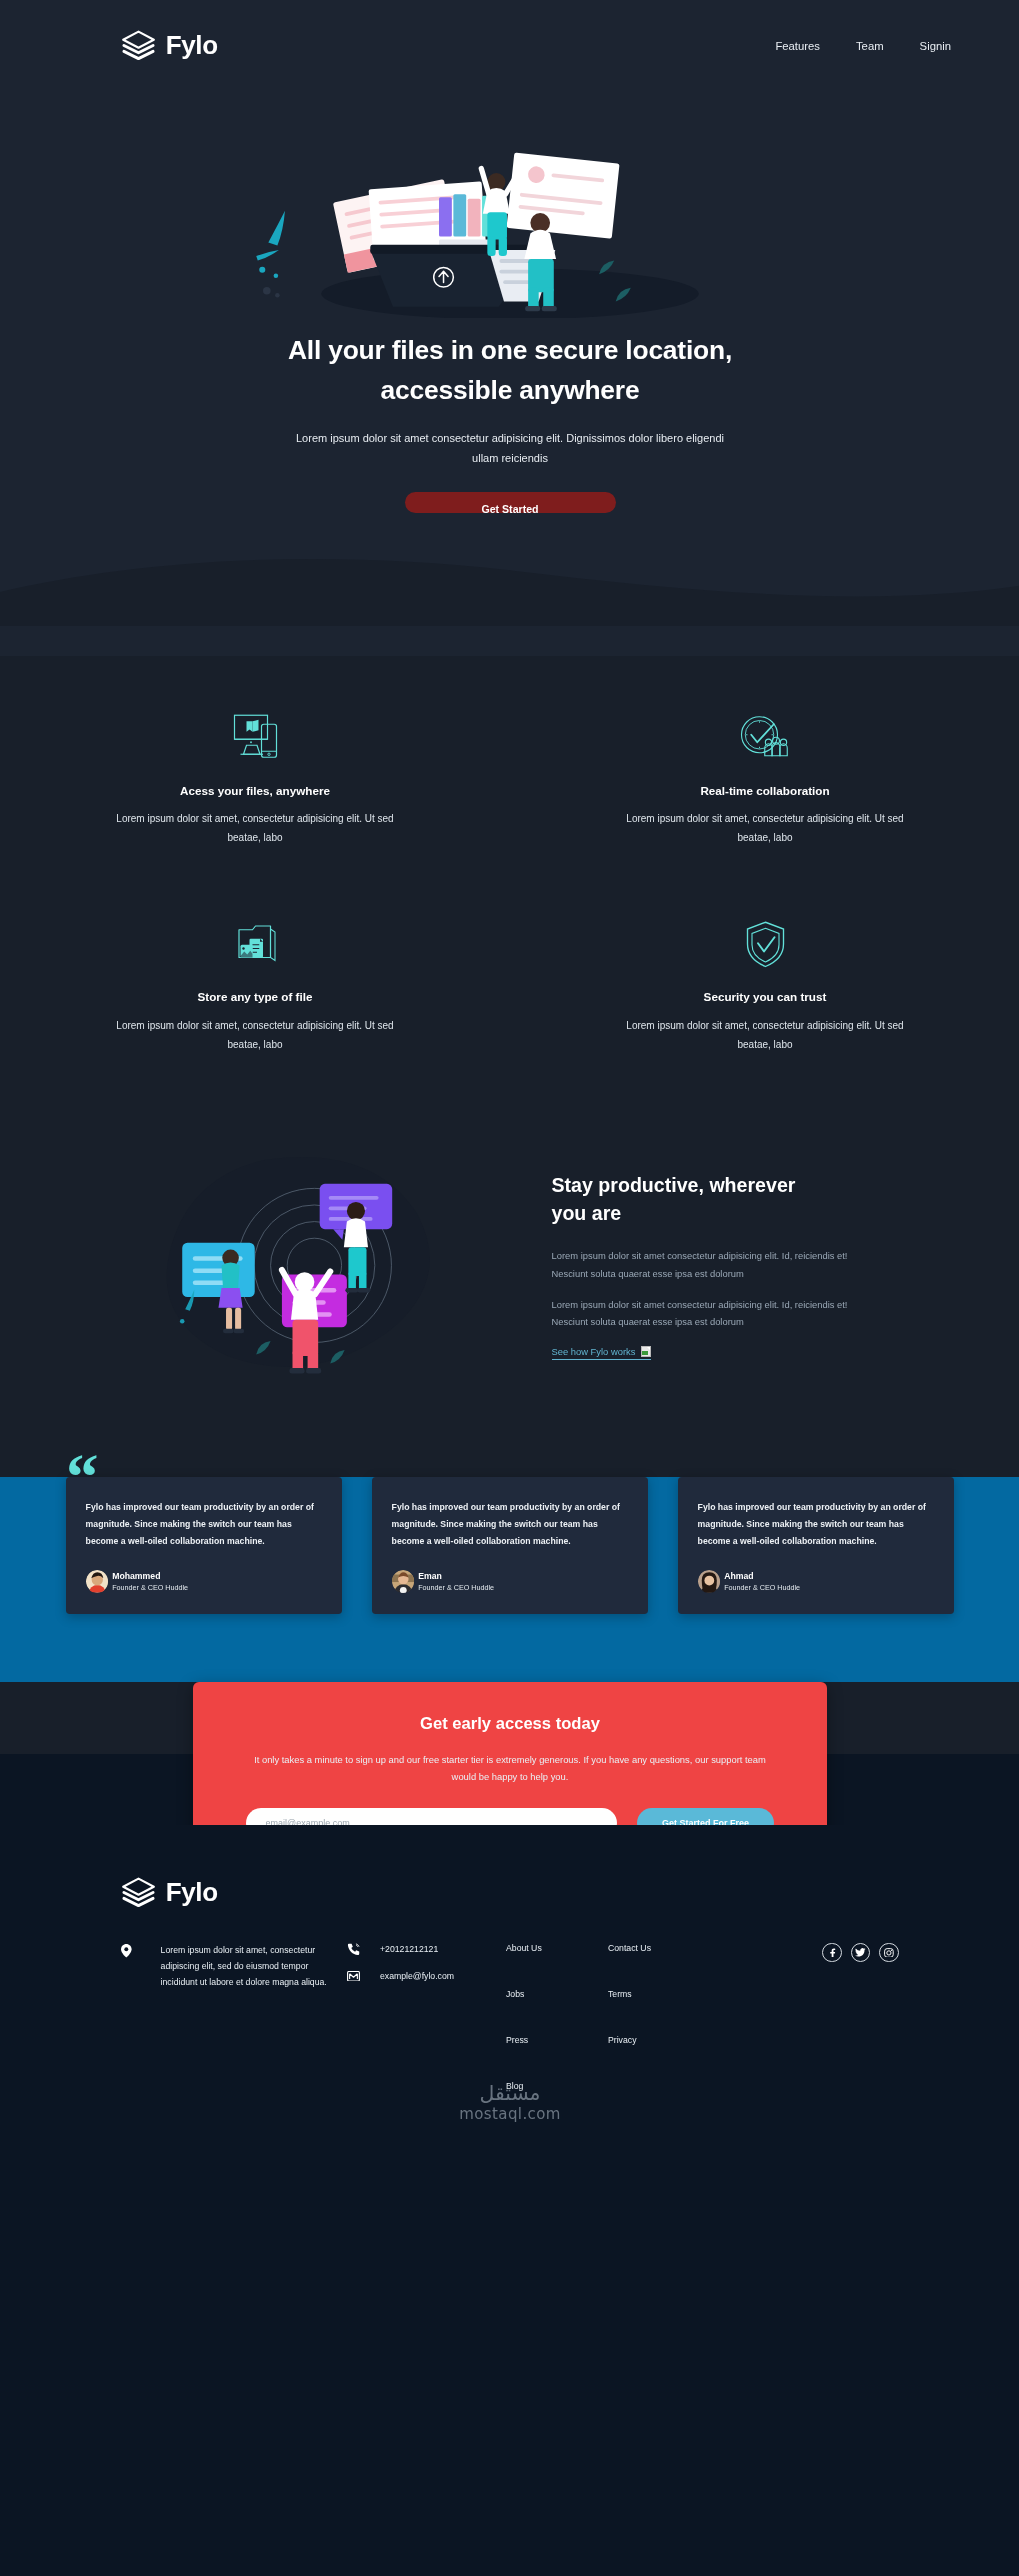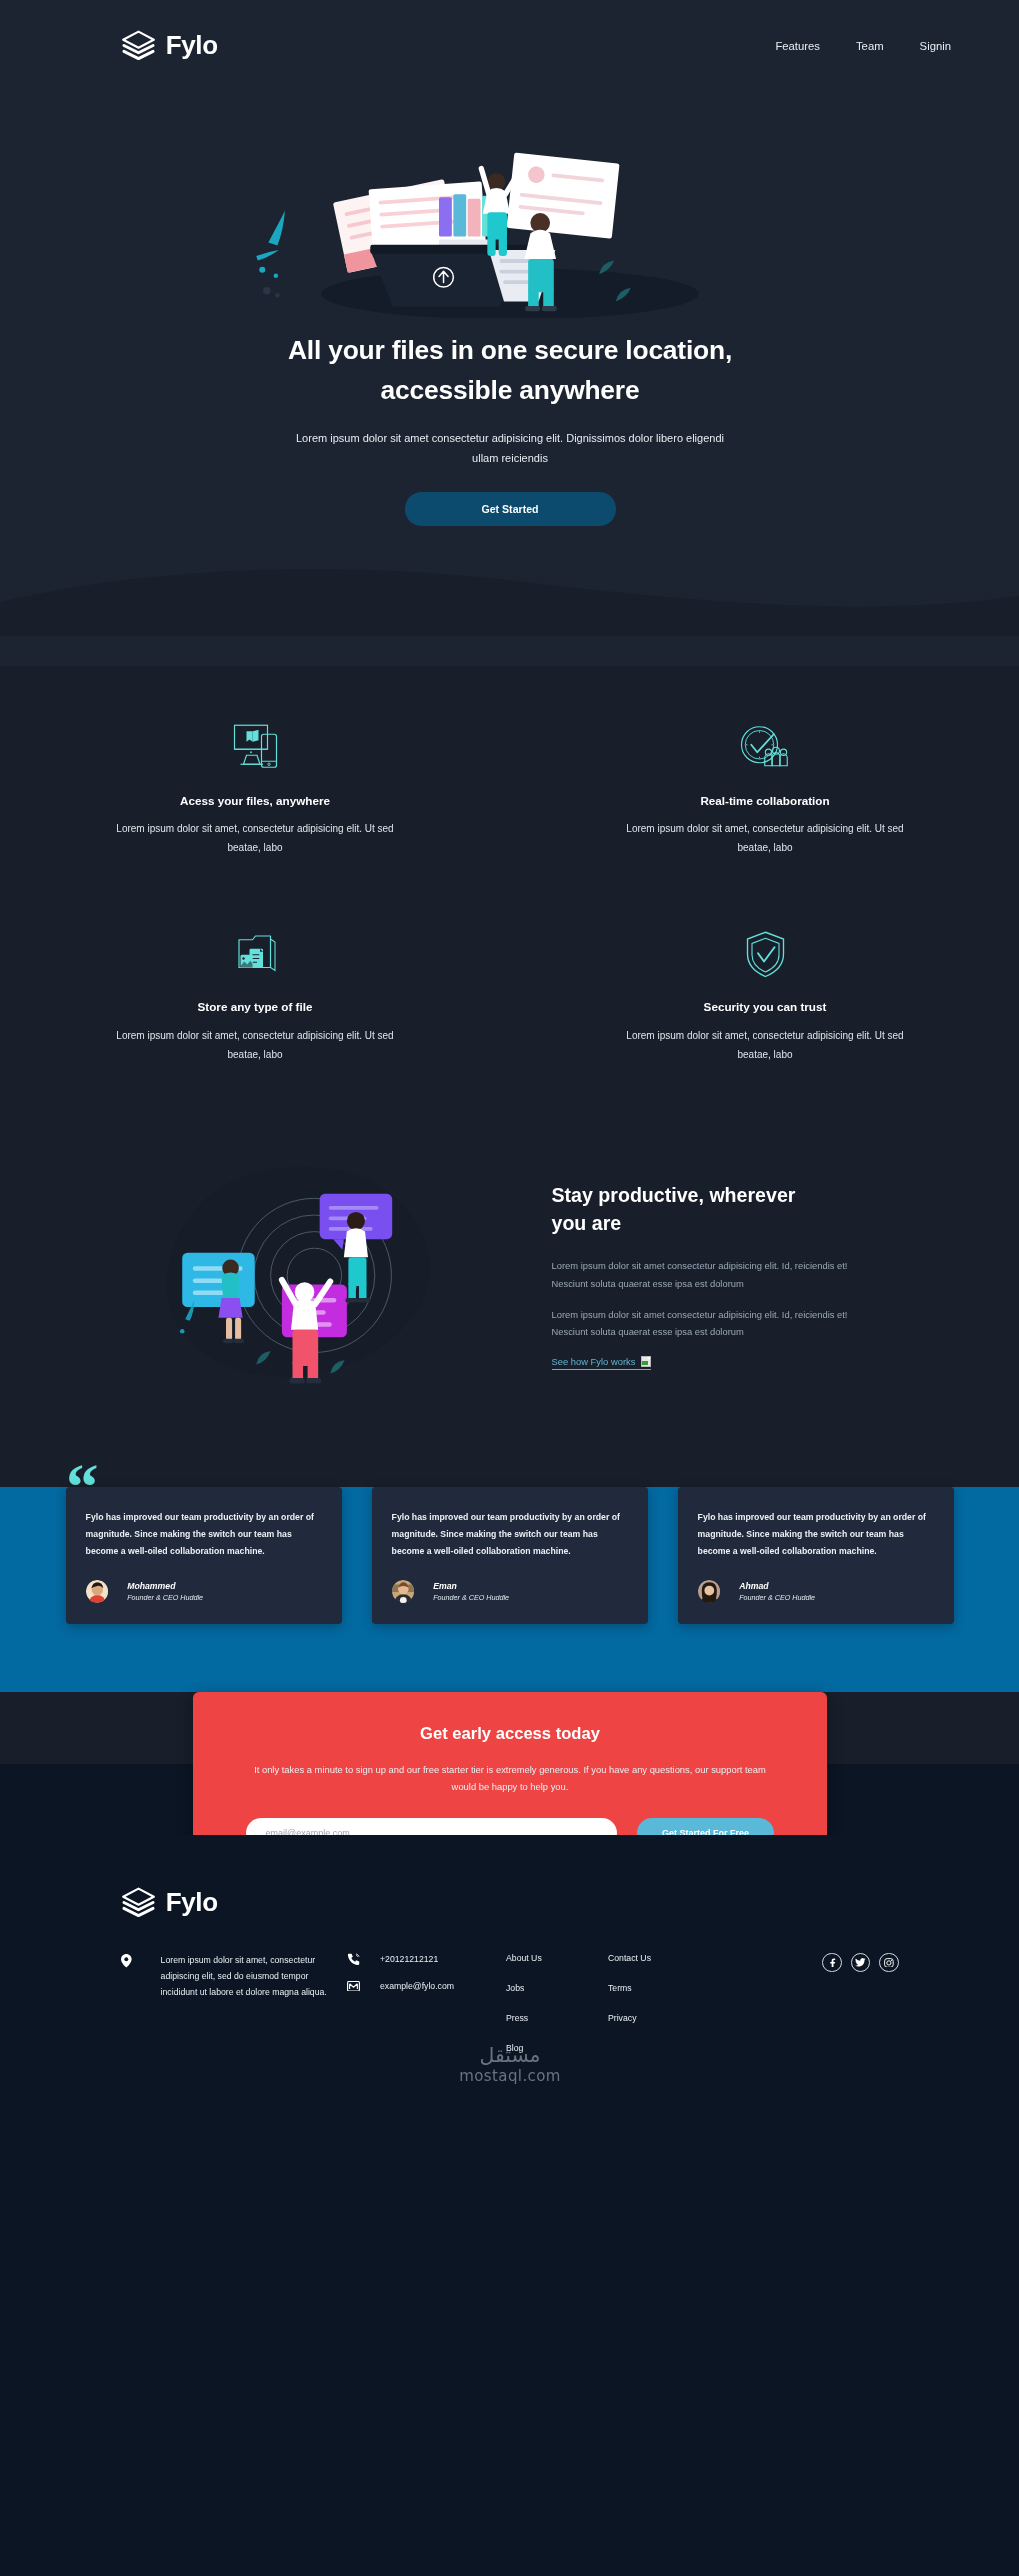--- a/index.html
+++ b/index.html
@@ -30,22 +30,22 @@
   .hero-title {
     font-size:26.4px; line-height:1.52; font-weight:bold; color:#fff;
     max-width:528px; margin:12px auto 0; letter-spacing:-0.2px;
   }
   .hero-sub {
     font-size:11px; line-height:1.75; color:#e7ecf1;
     max-width:453px; margin:19.6px auto 0; font-weight:400;
   }
   .btn-primary {
     display:inline-block; margin-top:24px;
-    background:#0c4a6e; color:#fff; border:none; border-radius:16.6px;
-    font-size:10.6px; font-weight:bold; padding:0 0; width:211px; height:34px;
+    background:#7f1d1d; color:#fff; border:none; border-radius:16.6px;
+    font-size:10.6px; font-weight:bold; padding:0 0; width:211px; height:21px;
     line-height:34px; cursor:pointer; font-family:inherit;
   }
 
   .curve { display:block; width:100%; height:72px; margin-top:38px; }
 
   
   .features {
     background:#181f2a; padding:53px 0 68px;
     display:grid; grid-template-columns:1fr 1fr; row-gap:68px;
     justify-items:center;
@@ -91,21 +91,21 @@
     position:absolute; left:66px; top:-32px;
     font-size:65px; line-height:1; color:#62e0d9;
     font-family:"Liberation Serif", serif; font-weight:bold;
     z-index:1; pointer-events:none;
   }
   .tcard {
     width:276px; background:#202a3c; border-radius:3.8px; padding:22.6px 19.6px 21px;
     box-shadow:0 2.3px 10.6px rgba(0,0,0,.25); position:relative; z-index:2;
   }
   .tcard-text { font-size:8.7px; line-height:1.95; color:#eef2f6; font-weight:bold; }
-  .tcard-person { display:flex; align-items:center; gap:19px; margin-top:19.6px;font-style:italic; }
+  .tcard-person { display:flex; align-items:center; gap:4px; margin-top:19.6px; }
   .avatar { width:22.6px; height:22.6px; border-radius:50%; overflow:hidden; flex:0 0 22.6px; }
   .tcard-name { font-size:8.7px; font-weight:bold; color:#fff; line-height:1.45; }
   .tcard-role { font-size:7.2px; color:#e3e9ee; line-height:1.45; }
 
   
   .early-wrap { position:relative; height:143px; }
   .early-top { height:72px; background:#181f2a; }
   .early-bottom { height:72px; background:#0b1523; }
   .early-card {
     position:absolute; left:50%; transform:translateX(-50%); top:0;
@@ -131,21 +131,21 @@
   .footer { background:#0b1523; padding:50px 0 91px; position:relative; }
   .footer-inner { width:778px; margin:0 auto; }
   .footer-logo { display:flex; align-items:center; gap:9.8px; margin-bottom:32px; }
   .footer-cols { display:flex; align-items:flex-start; }
   .fc-address { width:226px; display:flex; gap:29px; }
   .fc-address .pin { flex:0 0 10.6px; margin-top:2.3px; }
   .fc-address p { font-size:8.7px; line-height:1.85; color:#eaf0f5; }
   .fc-contact { width:159px; padding-top:0.8px; }
   .contact-row { display:flex; align-items:center; gap:20px; margin-bottom:15px; }
   .contact-row span { font-size:8.7px; color:#eaf0f5; }
-  .fc-links { width:102px; display:flex; flex-direction:column; gap:20px; padding-top:0.8px; }
+  .fc-links { width:102px; display:flex; flex-direction:column; gap:36px; padding-top:0.8px; }
   .fc-links a { font-size:8.7px; color:#eaf0f5; text-decoration:none; cursor:pointer; }
   .fc-social { margin-left:auto; display:flex; gap:9px; padding-top:0.8px; }
   .soc {
     width:19.6px; height:19.6px; border-radius:50%; border:0.8px solid #d4dae0;
     display:flex; align-items:center; justify-content:center; cursor:pointer;
   }
   .watermark {
     position:absolute; left:50%; transform:translateX(-50%); bottom:59px;
     font-size:20.4px; color:#8d98a4; opacity:.72; letter-spacing:0.4px;
     pointer-events:none; user-select:none; text-align:center; line-height:1.15;

